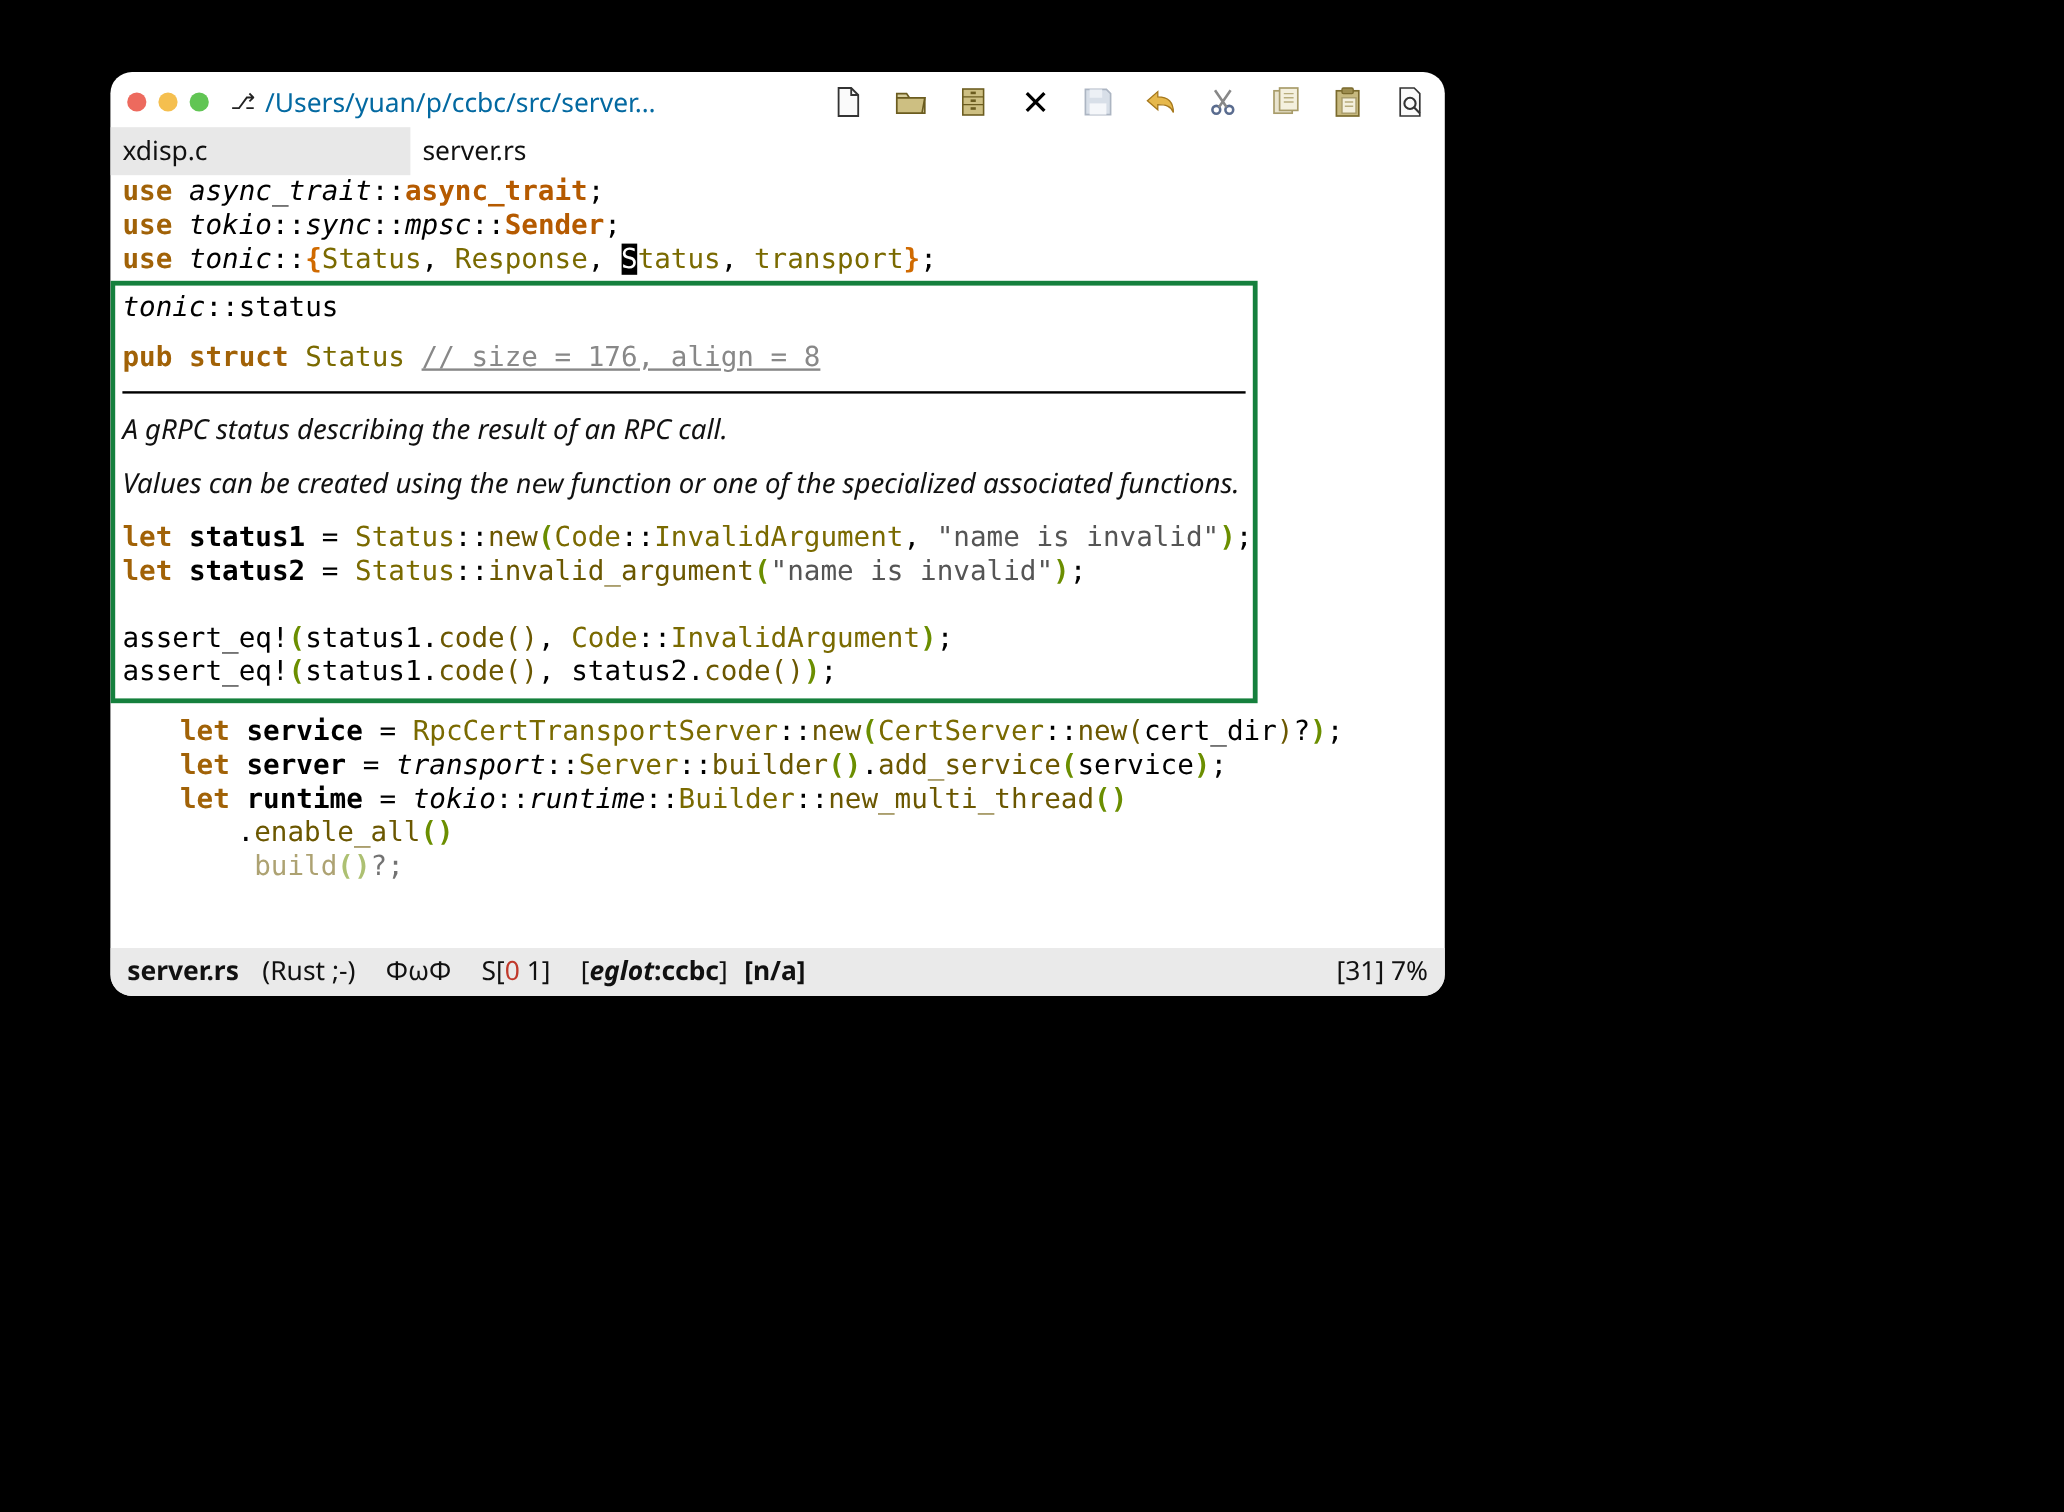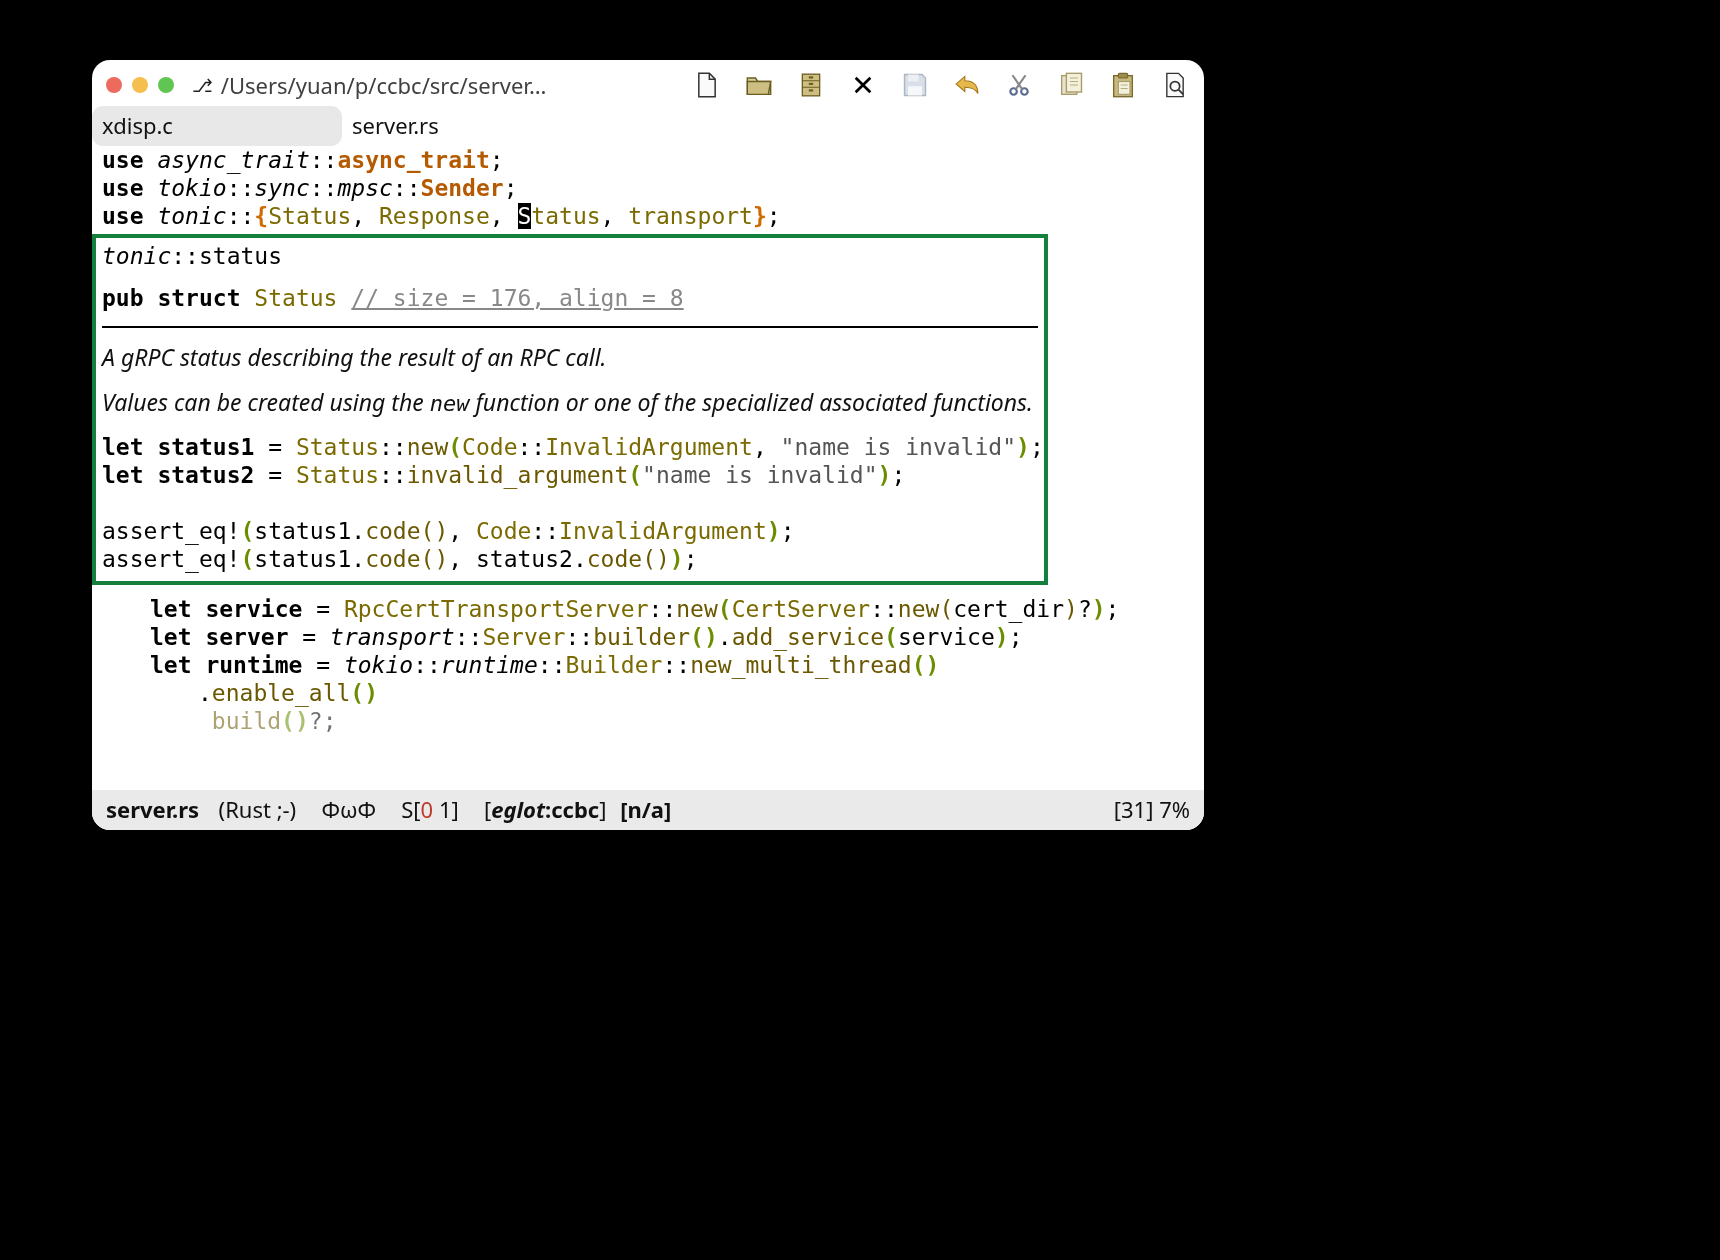--- a/index.html
+++ b/index.html
@@ -15,32 +15,32 @@
     box-shadow: 0 0 0 1px rgba(0,0,0,0.15);
   }
   .titlebar {
     display: flex; align-items: center;
     padding: 10px 14px 6px 14px;
     gap: 8px;
   }
   .traffic { display:flex; gap:10px; align-items:center; }
   .light { width: 16px; height:16px; border-radius:50%; }
   .branch-glyph { margin-left: 10px; font-family: ui-sans-serif, system-ui, sans-serif; font-size: 18px; color:#222; }
-  .title-path { font-family: ui-sans-serif,-apple-system,system-ui,sans-serif; font-size: 22px; font-weight: 400; color:#404040; white-space: nowrap; overflow:hidden; text-overflow: ellipsis; max-width: 360px; }
+  .title-path { font-family: ui-sans-serif,-apple-system,system-ui,sans-serif; font-size: 22px; font-weight: 400; color:#0369a1; white-space: nowrap; overflow:hidden; text-overflow: ellipsis; max-width: 360px; }
   .toolbar { margin-left: auto; display:flex; gap:22px; align-items:center; }
   .toolbar .ticon { width: 30px; height: 30px; display:flex; align-items:center; justify-content:center; }
 
   .tabs { display:flex; font-family: ui-sans-serif,system-ui,sans-serif; font-size: 22px; color:#111; }
   .tab { padding: 4px 12px 6px 10px; width: 250px; }
-  .tab.active { background: #e8e8e8; border-radius: 11px; }
+  .tab.active { background: #e8e8e8; }
 
   .editor { font-size: 23px; line-height: 1.22; padding: 0 0 0 0; position:relative; }
   .codeline { white-space: pre; padding: 0 10px; font-family: ui-monospace,"SF Mono",Menlo,Consolas,monospace; }
 
-  .kw { color: #000000; font-weight: 600; }
+  .kw { color: #a16207; font-weight: 600; }
   .it { font-style: italic; }
   .sym { color: #b55a00; font-weight: 600; }
   .type { color: #7a6a00; }
   .fn { color: #6b5700; }
   .paren-g { color: #6b8e00; font-weight:600; }
   .paren-b { color: #6b5700; }
   .brace { color: #d06a00; font-weight:600; }
   .cursor { background:#000; color:#fff; }
   .cm { color:#888;text-decoration:underline; }
   .str { color: #555; }

